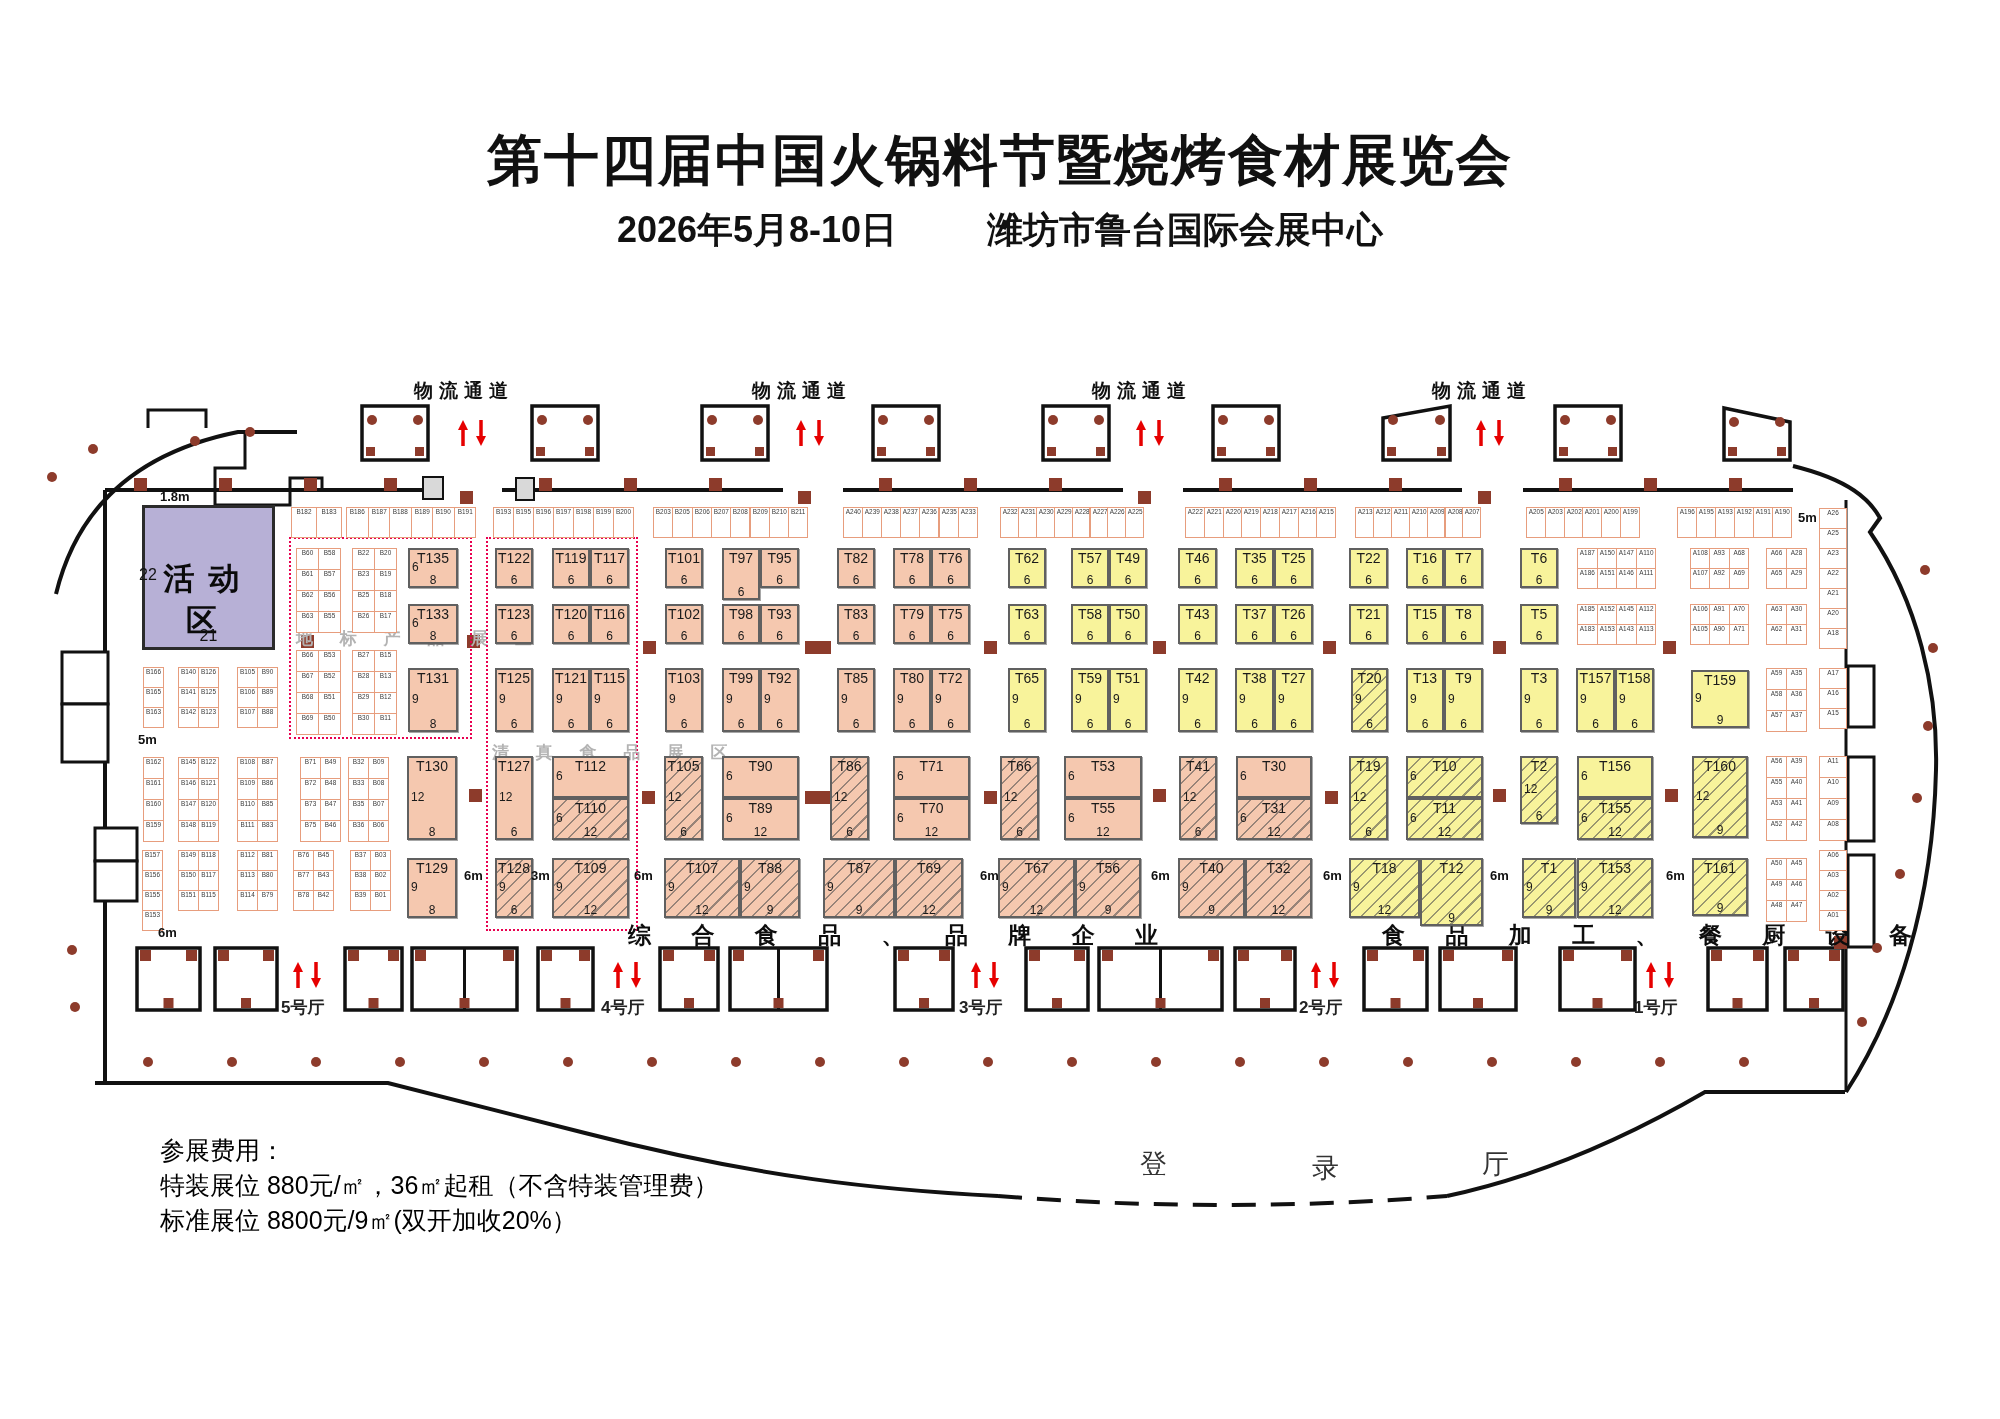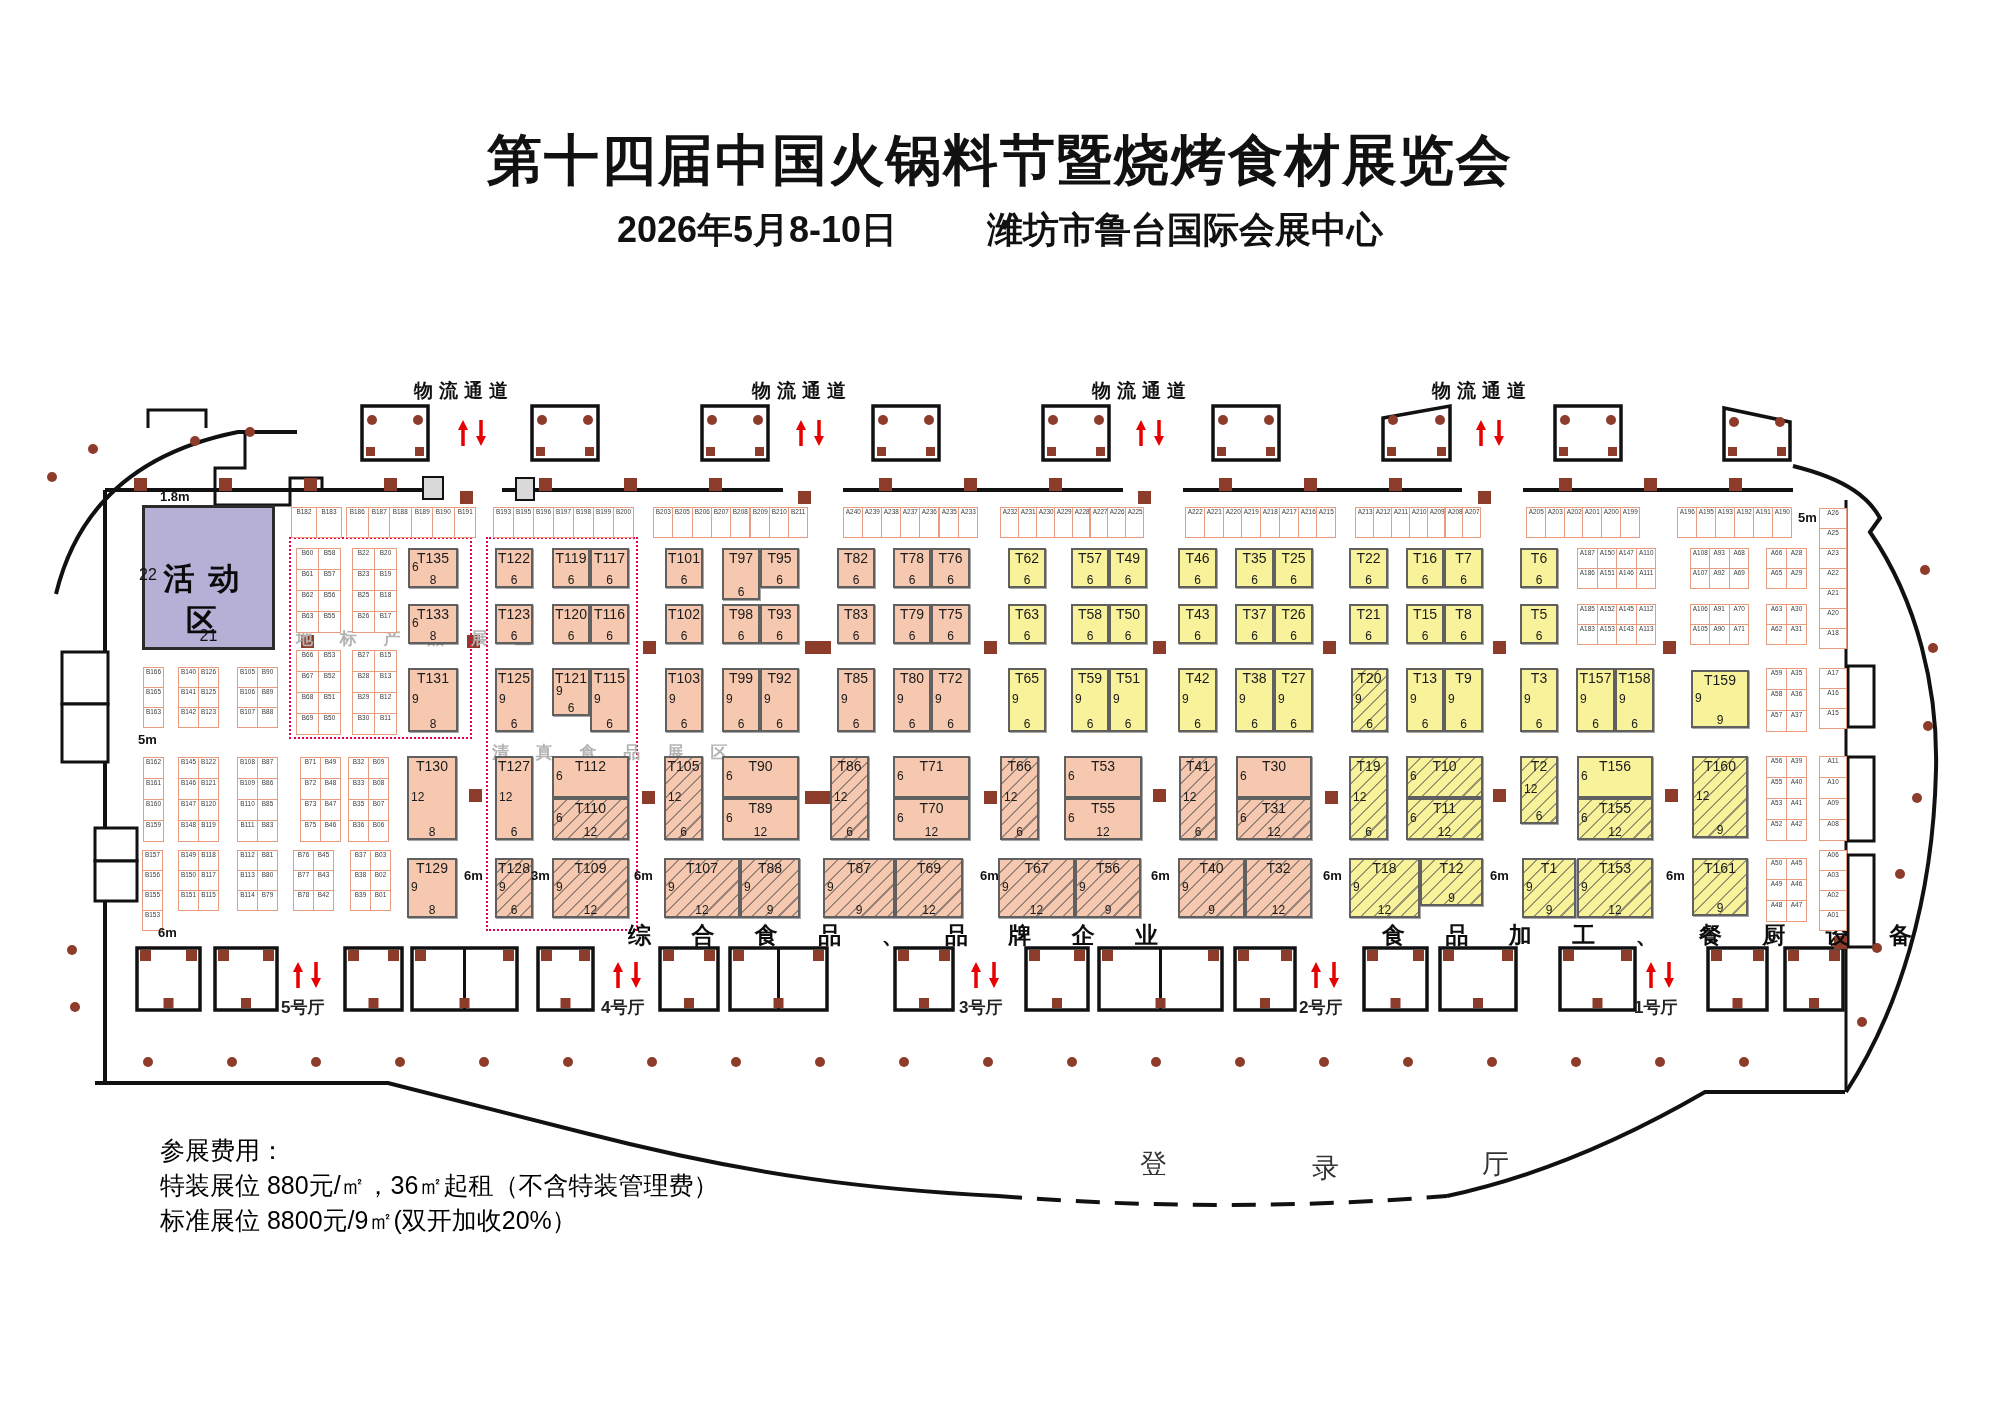--- a/index.html
+++ b/index.html
@@ -371,21 +371,21 @@
       </div>
       <div class="booth pink" style="left: 590px; top: 604px; width: 39px; height: 40px;">
         <div class="blabel">T116</div>
         <div class="bdim">6</div>
       </div>
       <div class="booth pink" style="left: 495px; top: 668px; width: 38px; height: 64px;">
         <div class="blabel">T125</div>
         <div class="ldim">9</div>
         <div class="bdim">6</div>
       </div>
-      <div class="booth pink" style="left: 552px; top: 668px; width: 38px; height: 48px;">
+      <div class="booth pink" style="left: 552px; top: 668px; width: 38px; height: 64px;">
         <div class="blabel">T121</div>
         <div class="ldim">9</div>
         <div class="bdim">6</div>
       </div>
       <div class="booth pink" style="left: 590px; top: 668px; width: 39px; height: 64px;">
         <div class="blabel">T115</div>
         <div class="ldim">9</div>
         <div class="bdim">6</div>
       </div>
       <div class="booth pink" style="left: 495px; top: 756px; width: 38px; height: 84px;">
@@ -713,21 +713,21 @@
       <div class="booth yellow hatch" style="left: 1406px; top: 798px; width: 77px; height: 42px;">
         <div class="blabel">T11</div>
         <div class="ldim">6</div>
         <div class="bdim">12</div>
       </div>
       <div class="booth yellow hatch" style="left: 1349px; top: 858px; width: 71px; height: 60px;">
         <div class="blabel">T18</div>
         <div class="ldim">9</div>
         <div class="bdim">12</div>
       </div>
-      <div class="booth yellow hatch" style="left: 1420px; top: 858px; width: 63px; height: 48px;">
+      <div class="booth yellow hatch" style="left: 1420px; top: 858px; width: 63px; height: 68px;">
         <div class="blabel">T12</div>
         <div class="bdim">9</div>
       </div>
       <div class="booth yellow" style="left: 1520px; top: 548px; width: 38px; height: 40px;">
         <div class="blabel">T6</div>
         <div class="bdim">6</div>
       </div>
       <div class="booth yellow" style="left: 1520px; top: 604px; width: 38px; height: 40px;">
         <div class="blabel">T5</div>
         <div class="bdim">6</div>

